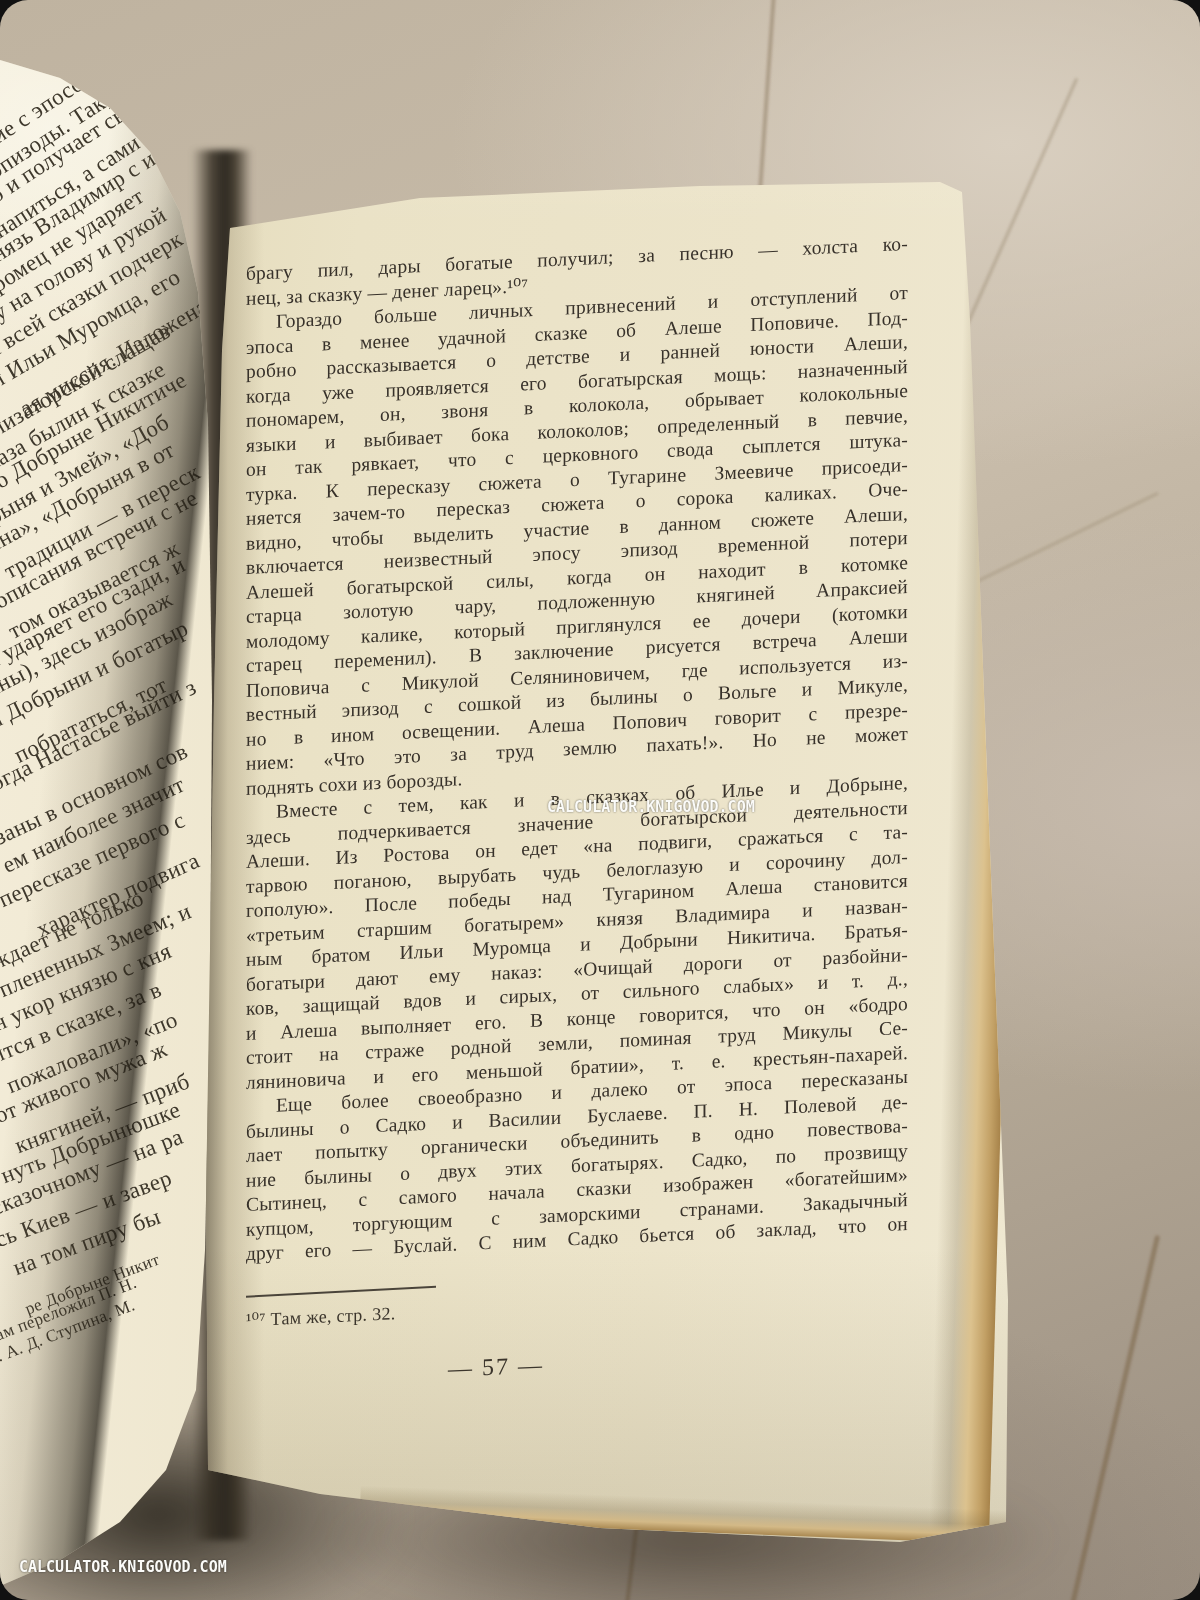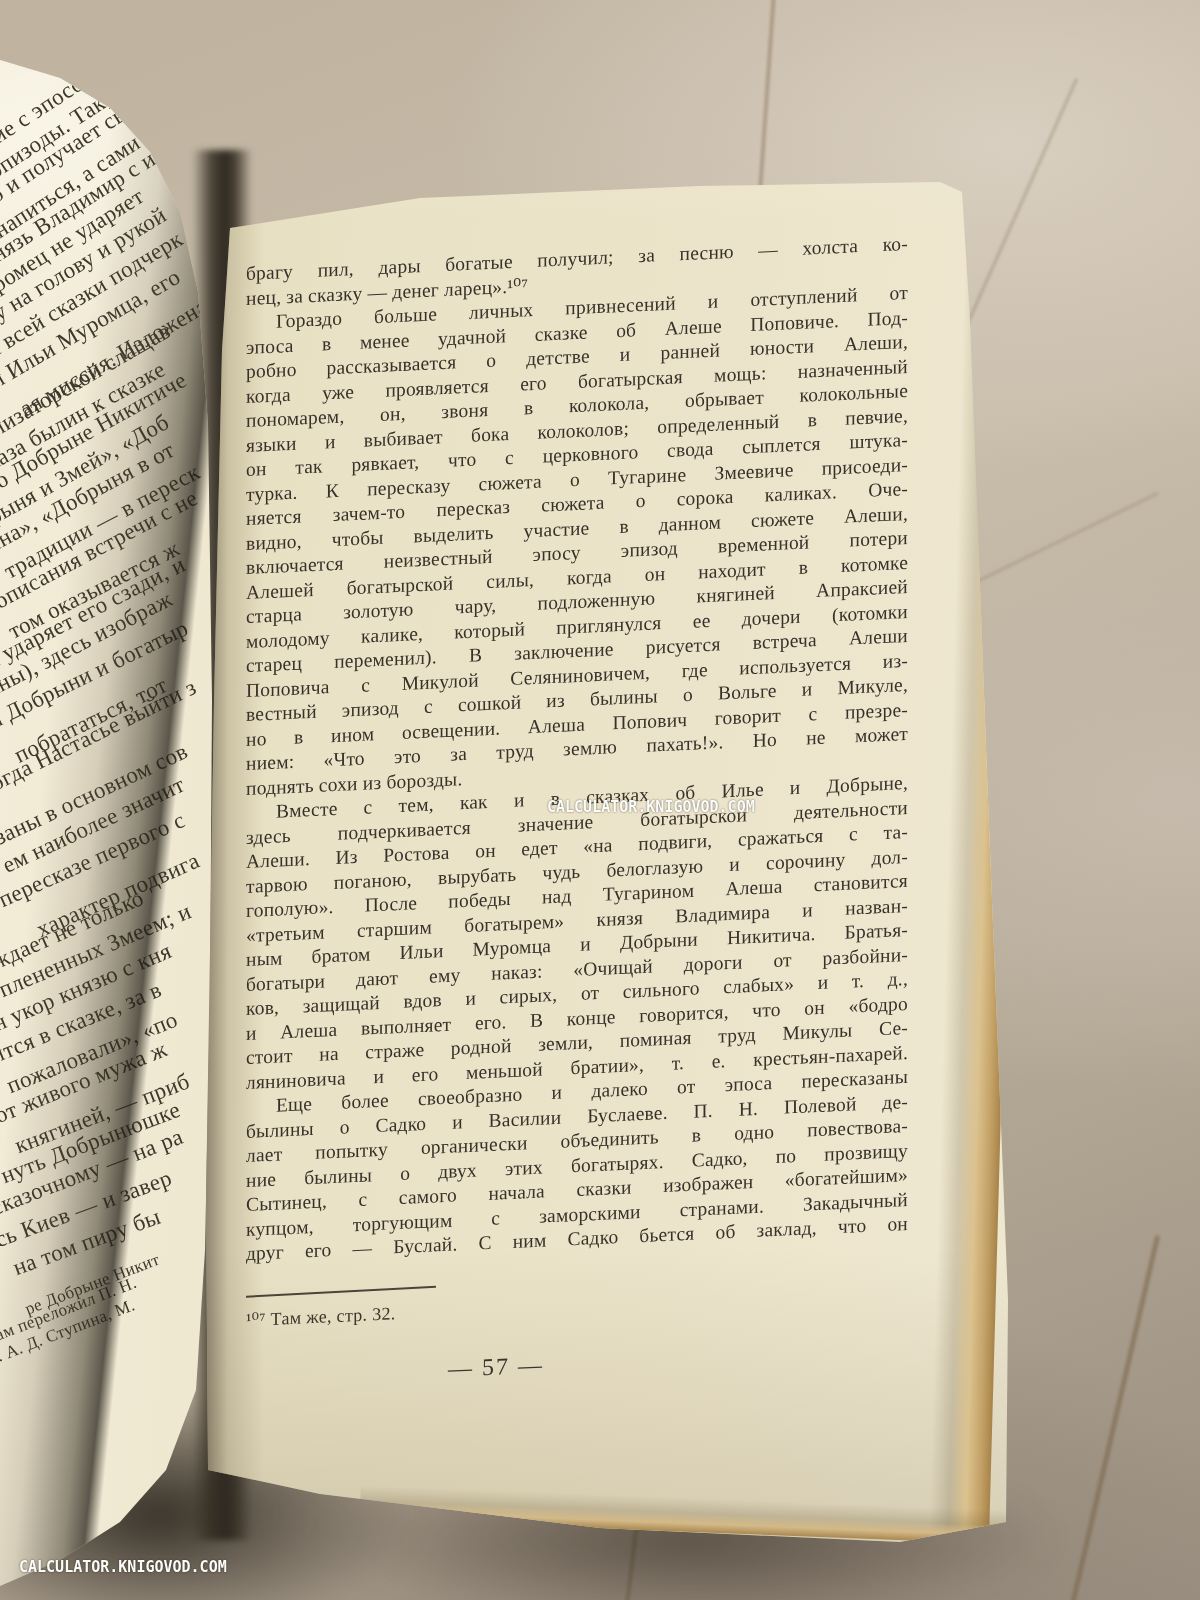--- a/index.html
+++ b/index.html
@@ -1,17 +1,17 @@
 <!DOCTYPE html>
 <html><head>
 <meta charset="utf-8">
 <style>
   html,body{margin:0;padding:0;background:#111;}
   .scene{position:relative;width:1200px;height:1600px;overflow:hidden;
-    font-family:"Liberation Serif","DejaVu Serif",serif;}
+    font-family:"Liberation Serif","DejaVu Serif",serif;border-radius:28px;}
   
   .marble{position:absolute;inset:0;
     background:
       radial-gradient(900px 520px at 84% 9%, #d9cfc0 0%, rgba(217,207,192,0) 62%),
       radial-gradient(700px 420px at 98% 50%, #c6baac 0%, rgba(198,186,172,0) 70%),
       radial-gradient(760px 480px at 62% 102%, #8e8274 0%, rgba(142,130,116,0) 72%),
       linear-gradient(160deg,#bfb3a0 0%,#c9bdab 38%,#b3a795 70%,#9b8f81 100%);}
   .vein{position:absolute;border-radius:3px;filter:blur(1.6px);}
   .v1{left:762px;top:-10px;width:4px;height:290px;background:rgba(128,108,82,.45);transform:rotate(4deg);}
   .v2{left:1108px;top:1230px;width:5px;height:420px;background:rgba(118,93,62,.5);transform:rotate(13deg);}

